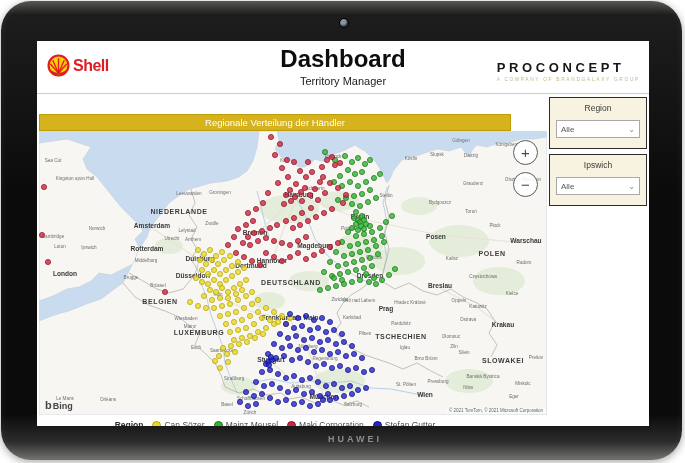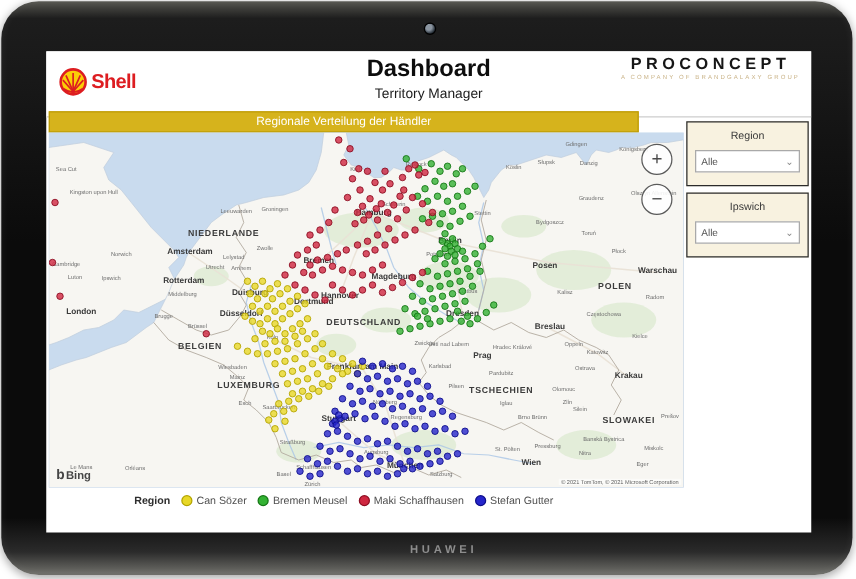--- a/index.html
+++ b/index.html
@@ -15,28 +15,28 @@
     font-size:9px;letter-spacing:3px;font-weight:bold;padding-left:27px;}
 
   
   .screen{position:absolute;left:36px;top:40px;width:612px;height:385px;background:#fff;overflow:hidden;}
 
   
   .hdr{position:absolute;top:0;left:0;right:0;height:52px;background:#fff;border-bottom:1px solid #cdcdcd;}
   .shell{position:absolute;left:10px;top:13px;display:flex;align-items:center;gap:3px;}
   .shell-name{color:#dd1d21;font-weight:bold;font-size:16px;letter-spacing:-0.5px;}
   .title-wrap{position:absolute;left:150px;right:150px;top:4px;text-align:center;}
-  .title{font-size:19px;font-weight:bold;color:#0d0d0d;}
+  .title{font-size:24px;font-weight:bold;color:#0d0d0d;}
   .subtitle{font-size:11px;font-weight:normal;color:#1c1c1c;margin-top:2px;}
-  .proconcept{position:absolute;right:9px;top:2px;text-align:center;}
+  .proconcept{position:absolute;right:9px;top:19px;text-align:left;}
   .pc-name{font-size:13px;font-weight:bold;letter-spacing:3.6px;color:#161616;}
   .pc-tag{font-size:4.8px;letter-spacing:1.7px;color:#c9b286;margin-top:2px;}
 
   
-  .left-col{position:absolute;left:2px;top:48px;width:472px;}
+  .left-col{position:absolute;left:2px;top:73px;width:472px;}
   .map-title-bar{height:15px;background:#d6b31c;border:1px solid #bd9c07;color:#fff;
     font-size:9.5px;display:flex;align-items:center;justify-content:center;}
   .map-box{position:relative;width:508px;height:284px;background:#c9dbee;overflow:hidden;}
   .map-box svg{position:absolute;left:0;top:0;}
   .zoom-btn{position:absolute;width:23px;height:23px;border-radius:50%;background:rgba(255,255,255,.88);
     border:1.6px solid #5b5b5b;color:#4a4a4a;display:flex;align-items:center;justify-content:center;
     font-size:15px;line-height:1;z-index:5;}
   .zoom-in{right:9px;top:9px;}
   .zoom-out{right:9px;top:41px;}
   .bing{position:absolute;left:6px;bottom:4px;font-size:9px;font-weight:bold;color:#454545;z-index:5;}
@@ -650,25 +650,25 @@
 
       <div class="legend-row">
         <span class="legend-title">Region</span>
         <span id="legend-items" style="display:flex;gap:9px;align-items:center;">
             <span class="legend-item">
               <span class="legend-dot" style="background: rgb(232, 216, 39); border: 1px solid rgb(179, 164, 0);"></span>
               <span>Can Sözer</span>
             </span>
             <span class="legend-item">
               <span class="legend-dot" style="background: rgb(51, 178, 51); border: 1px solid rgb(21, 118, 21);"></span>
-              <span>Bremen Meusel</span>
+              <span>Mainz Meusel</span>
             </span>
             <span class="legend-item">
               <span class="legend-dot" style="background: rgb(207, 39, 64); border: 1px solid rgb(141, 14, 34);"></span>
-              <span>Maki Schaffhausen</span>
+              <span>Maki Corporation</span>
             </span>
             <span class="legend-item">
               <span class="legend-dot" style="background: rgb(37, 37, 203); border: 1px solid rgb(14, 14, 138);"></span>
               <span>Stefan Gutter</span>
             </span>
           </span>
       </div>
     </div>
 
     <div class="right-col">

